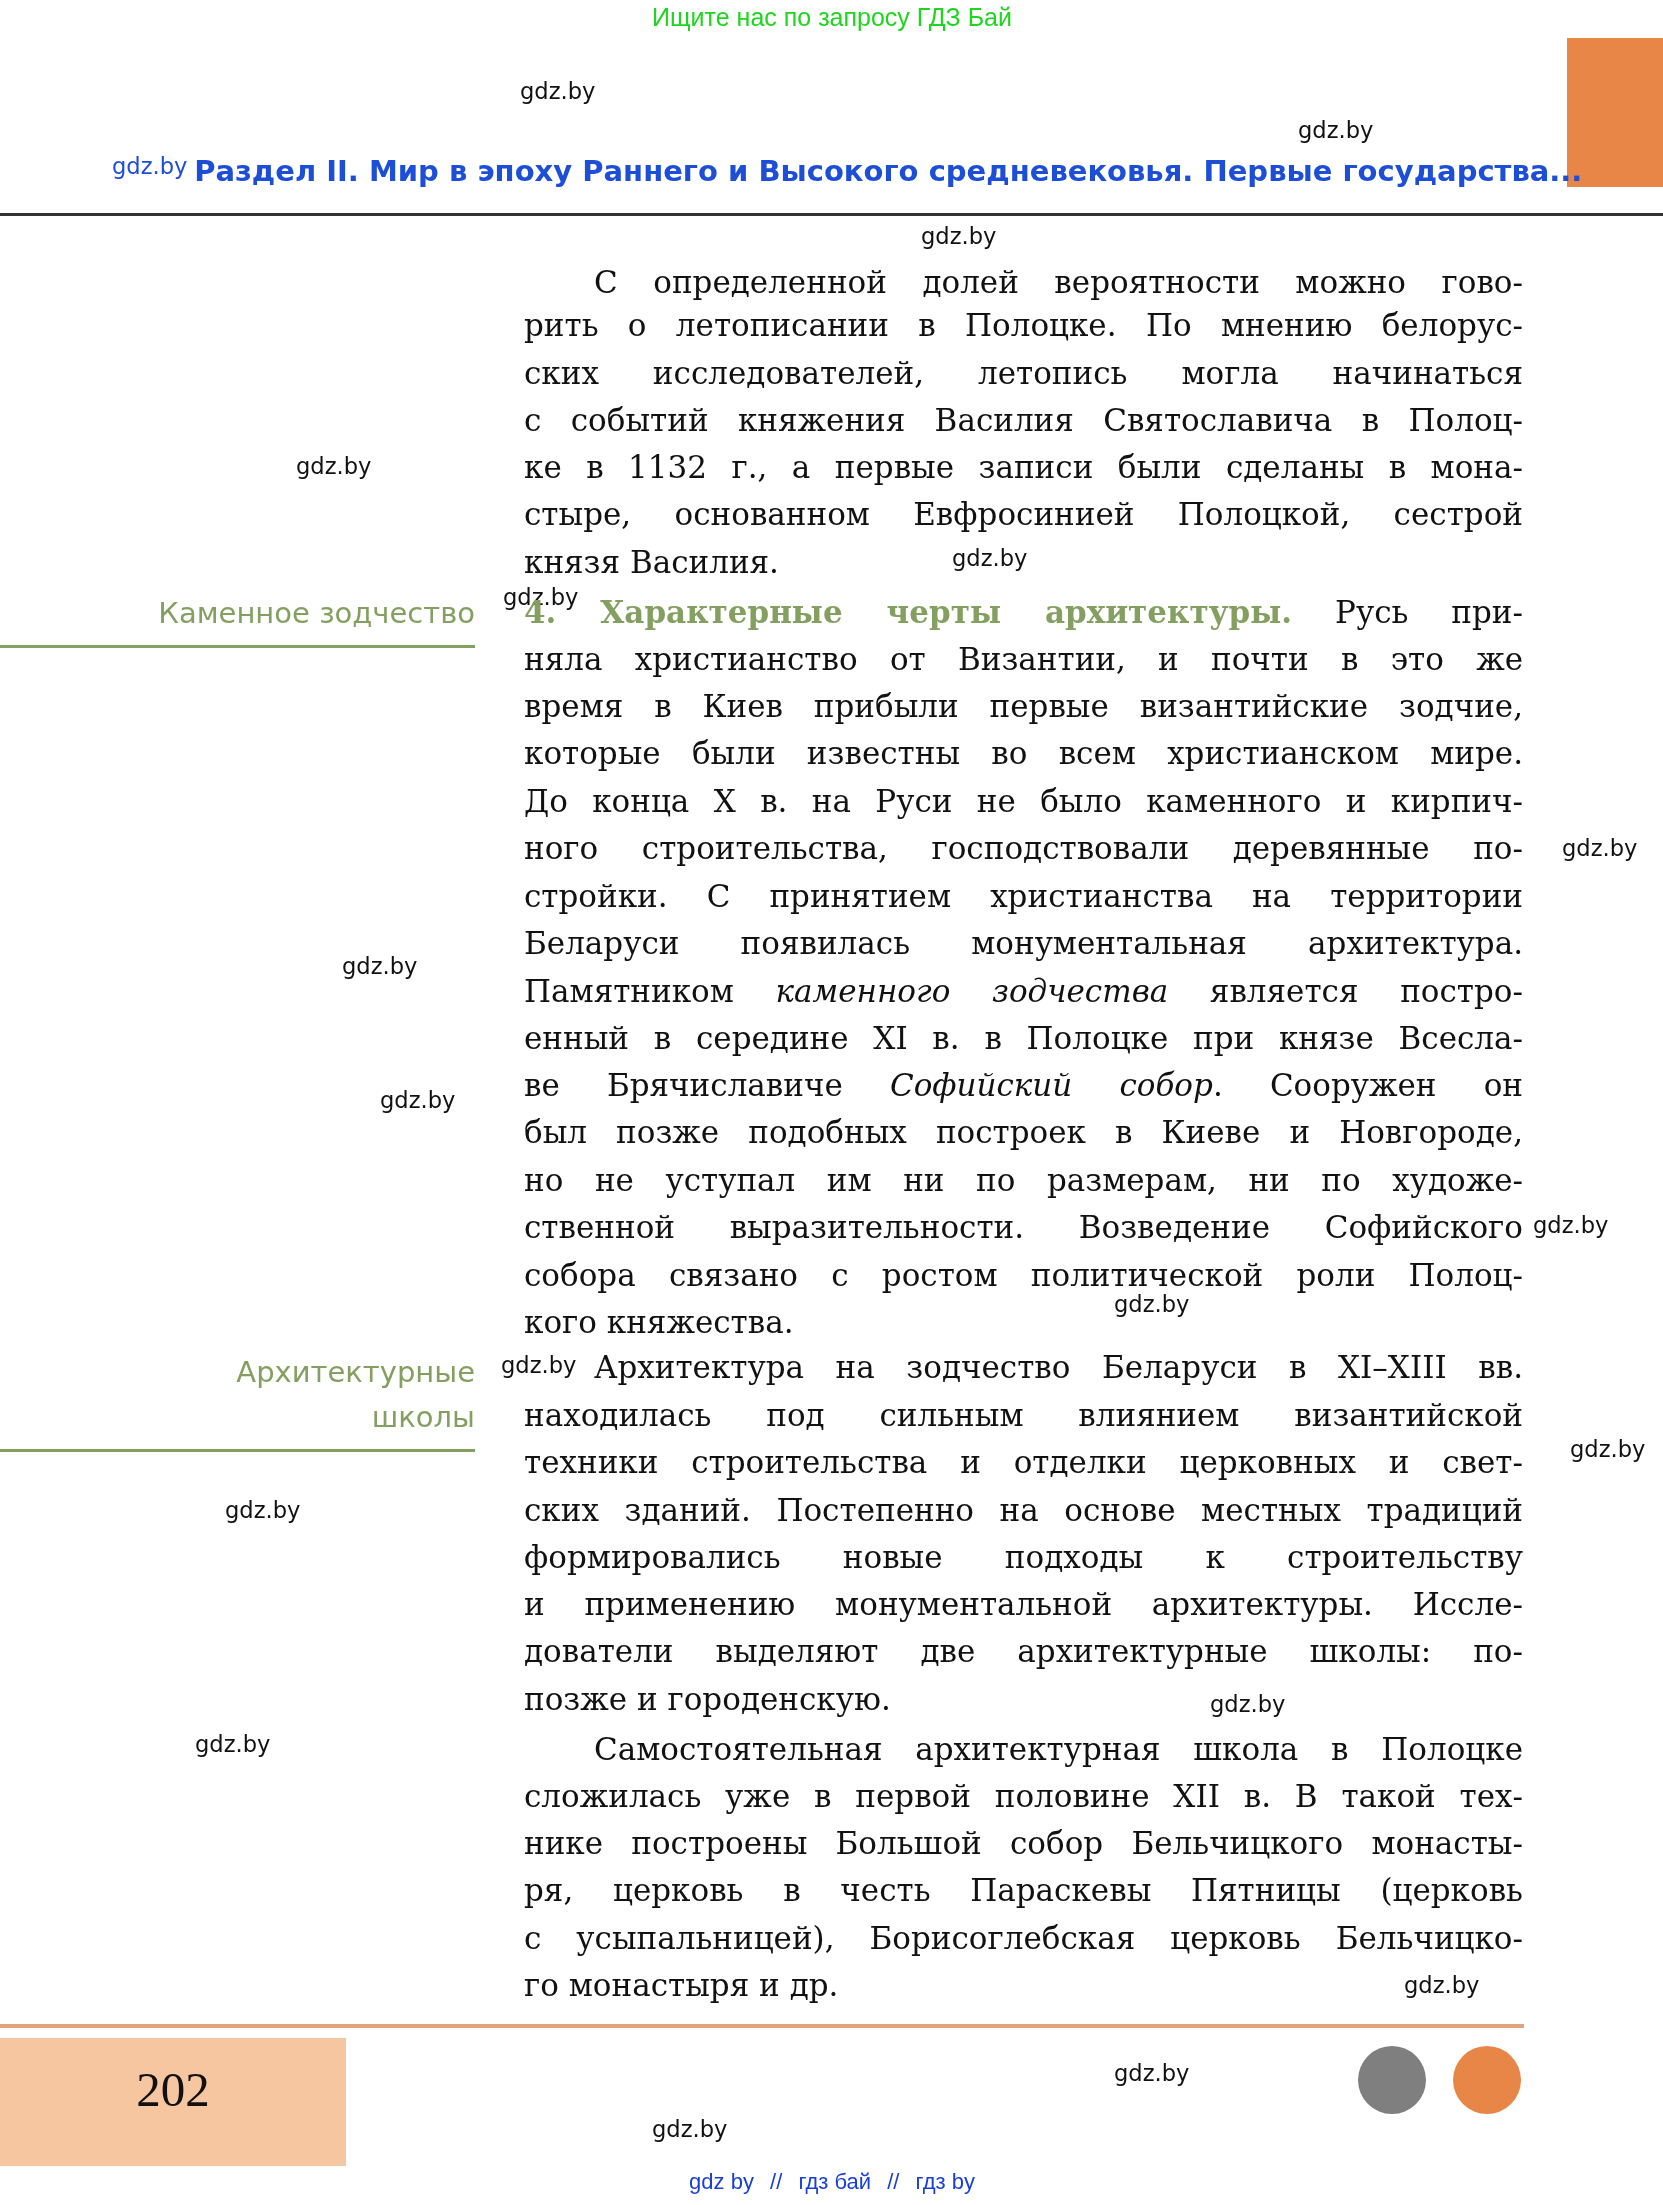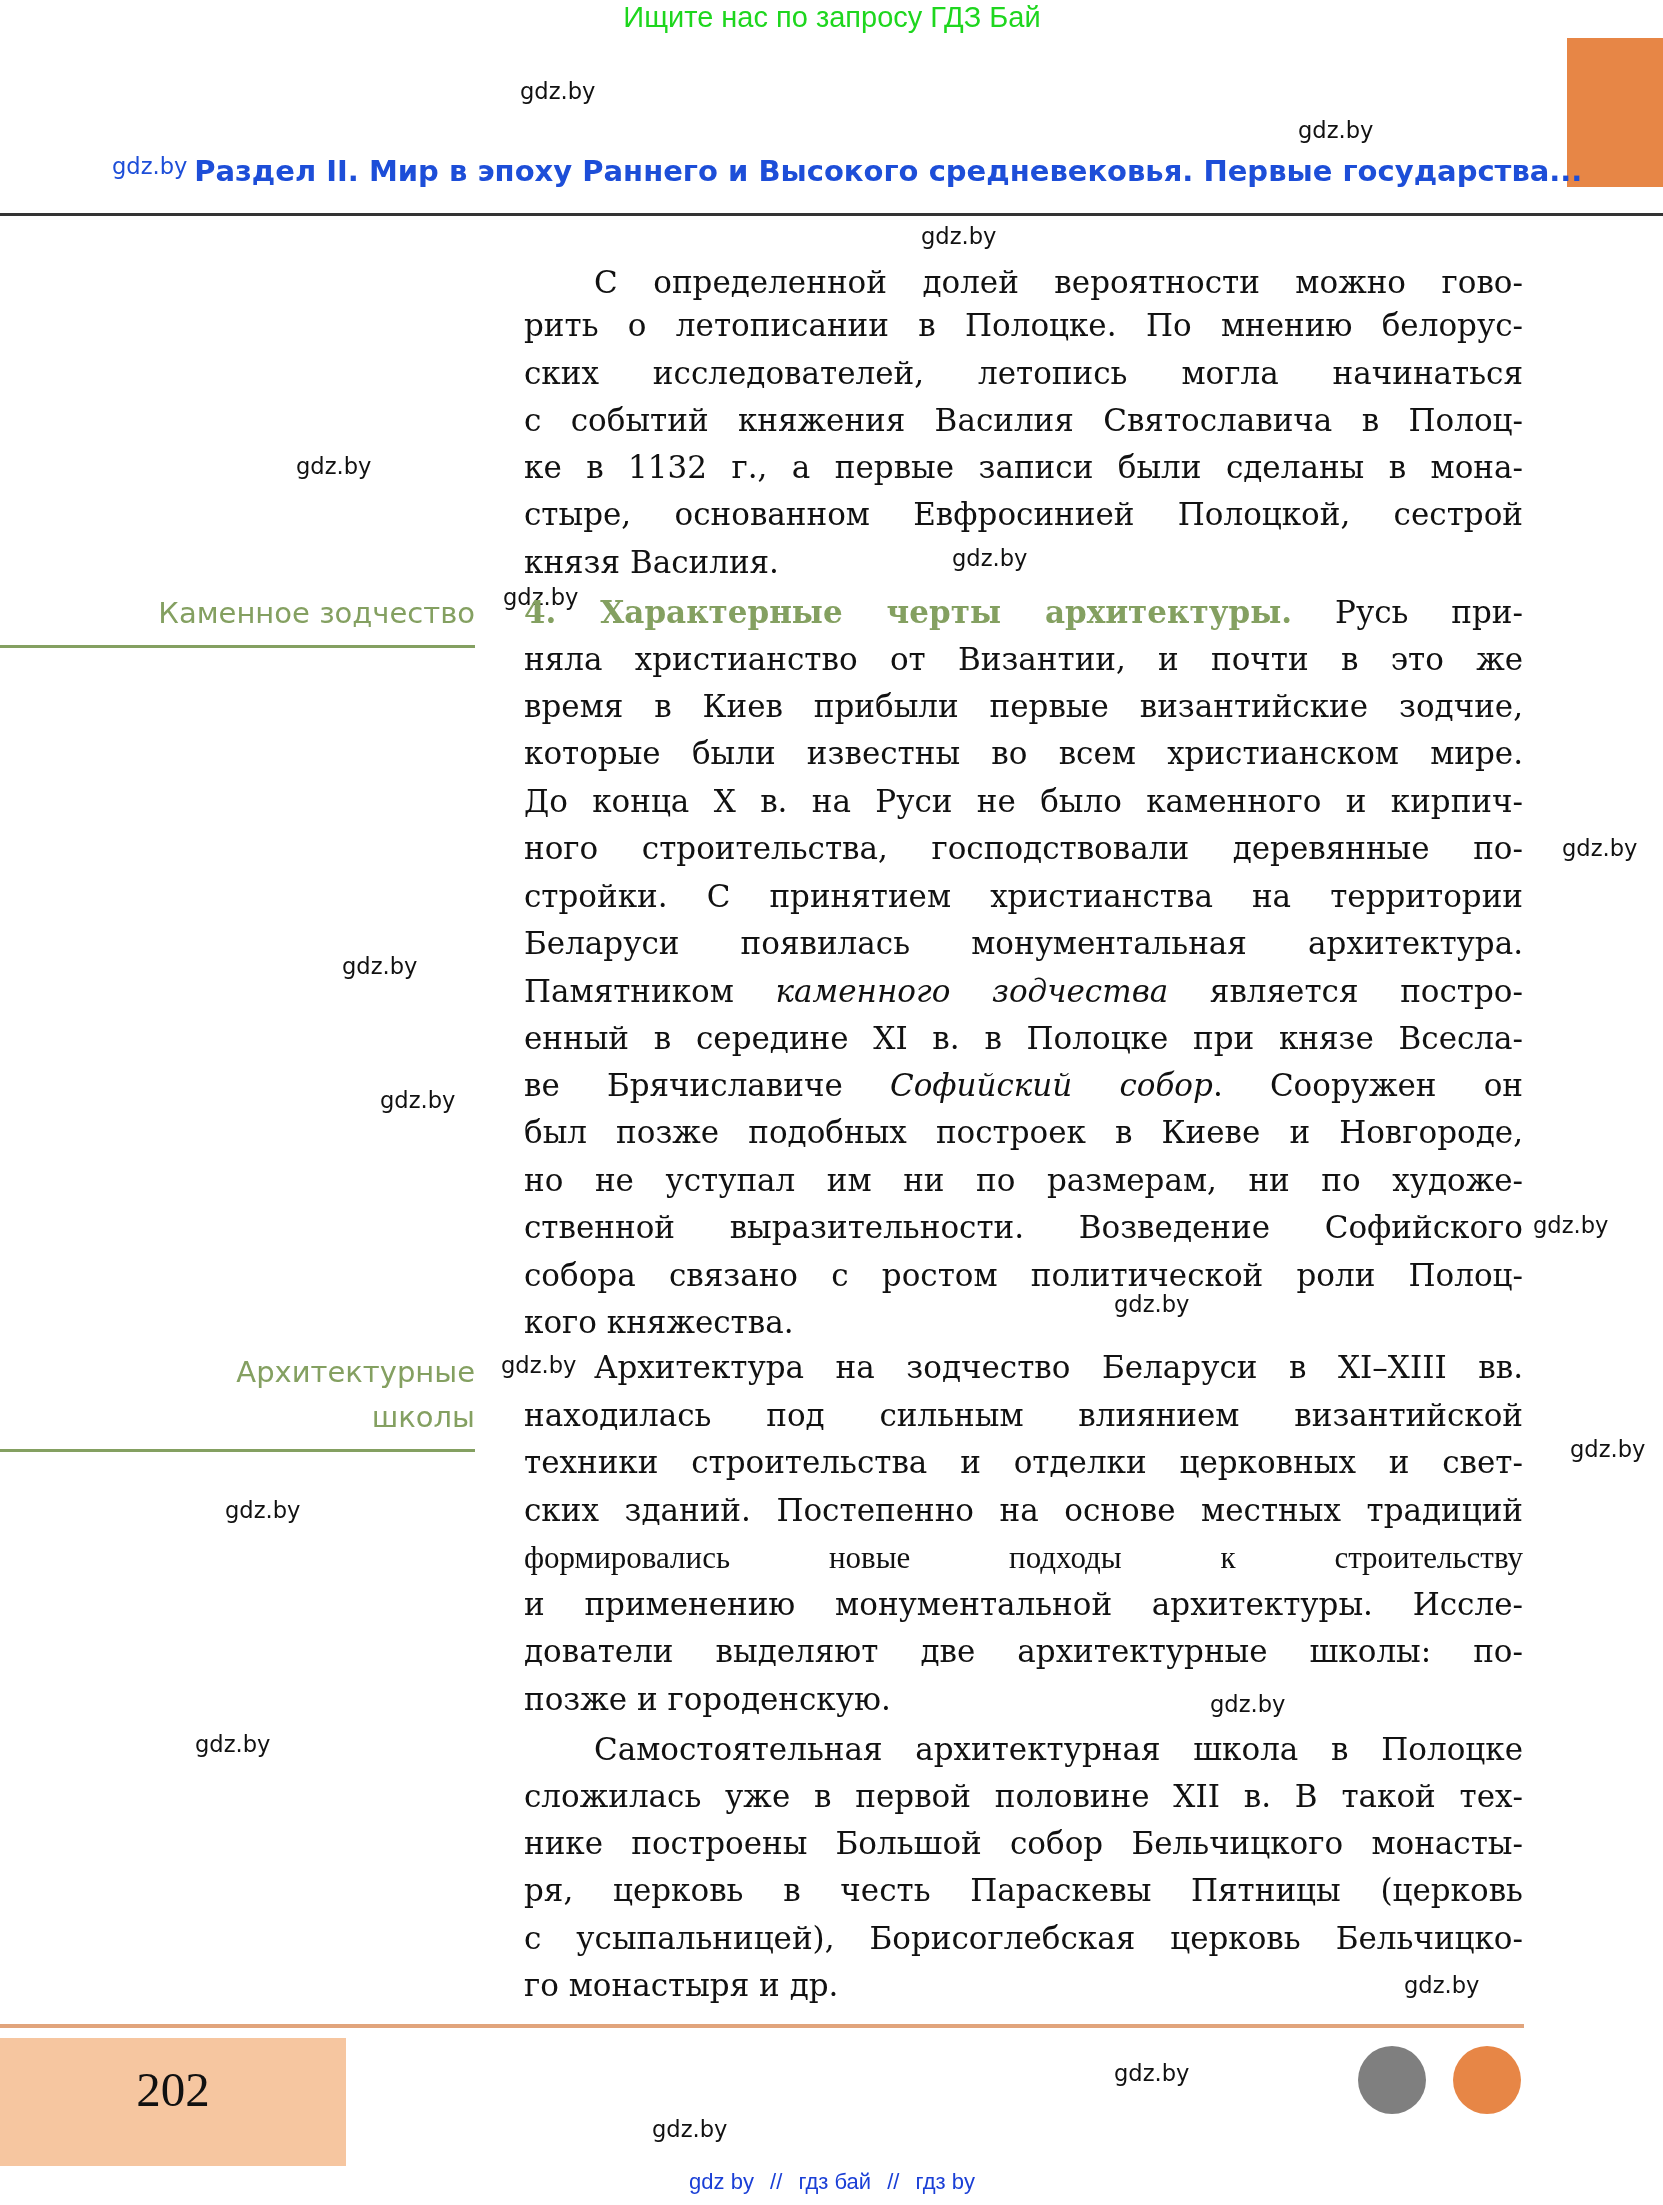--- a/index.html
+++ b/index.html
@@ -1,19 +1,19 @@
 <!DOCTYPE html>
 <html style="font-size:13.4px"><head>
 <meta charset="utf-8">
 <style>
   html, body { margin: 0; padding: 0; background: #ffffff; }
   body { width: 1664px; height: 2205px; position: relative; overflow: hidden; }
   .abs { position: absolute; }
   .banner { top: 1.7px; left: 0; width: 1664px; text-align: center; color: #1ed61e;
-    font-family: "Liberation Sans", sans-serif; font-size: 29px; line-height: 30px; }
+    font-family: "Liberation Sans", sans-serif; font-size: 25px; line-height: 30px; }
   .wm { font-family: "DejaVu Sans", sans-serif; font-size: 22.6px; color: #111; line-height: 27px; white-space: nowrap; }
   .tab { left: 1567px; top: 38px; width: 96px; height: 149px; background: #e78646; }
   .running-head { left: 112px; top: 151px; white-space: nowrap;
     font-family: "DejaVu Sans", sans-serif; font-weight: bold; font-size: 29px; color: #1d4ed8; line-height: 40px; }
   .running-head .wm-inline { font-weight: normal; font-size: 22.6px; position: relative; top: -6.7px; margin-right: 6.7px; }
   .head-rule { left: 0; top: 213px; width: 1664px; height: 2.5px; background: #333; }
   .body-text { font-family: "DejaVu Serif", serif; font-size: 31px; color: #111; }
   .line { position: absolute; left: 524px; width: 999px; height: 47px; line-height: 47px;
     text-align: justify; text-align-last: justify; white-space: nowrap; overflow: visible; }
   .line.indent { left: 594px; width: 929px; }
@@ -107,21 +107,21 @@
   <div class="line" style="top:1109px;">был позже подобных построек в Киеве и Новгороде,</div>
   <div class="line" style="top:1157px;">но не уступал им ни по размерам, ни по художе-</div>
   <div class="line" style="top:1204px;">ственной выразительности. Возведение Софийского</div>
   <div class="line" style="top:1252px;">собора связано с ростом политической роли Полоц-</div>
   <div class="line last" style="top:1299px;">кого княжества.</div>
 
   <div class="line indent" style="top:1344px;">Архитектура на зодчество Беларуси в XI–XIII вв.</div>
   <div class="line" style="top:1392px;">находилась под сильным влиянием византийской</div>
   <div class="line" style="top:1439px;">техники строительства и отделки церковных и свет-</div>
   <div class="line" style="top:1487px;">ских зданий. Постепенно на основе местных традиций</div>
-  <div class="line" style="top:1534px;font-family:Liberation Serif, serif;">формировались новые подходы к строительству</div>
+  <div class="line" style="top:1534px;">формировались новые подходы к строительству</div>
   <div class="line" style="top:1581px;">и применению монументальной архитектуры. Иссле-</div>
   <div class="line" style="top:1628px;">дователи выделяют две архитектурные школы: по-</div>
   <div class="line last" style="top:1676px;">позже и городенскую.</div>
 
   <div class="line indent" style="top:1726px;">Самостоятельная архитектурная школа в Полоцке</div>
   <div class="line" style="top:1773px;">сложилась уже в первой половине XII в. В такой тех-</div>
   <div class="line" style="top:1820px;">нике построены Большой собор Бельчицкого монасты-</div>
   <div class="line" style="top:1867px;">ря, церковь в честь Параскевы Пятницы (церковь</div>
   <div class="line" style="top:1915px;">с усыпальницей), Борисоглебская церковь Бельчицко-</div>
   <div class="line last" style="top:1962px;">го монастыря и др.</div>

